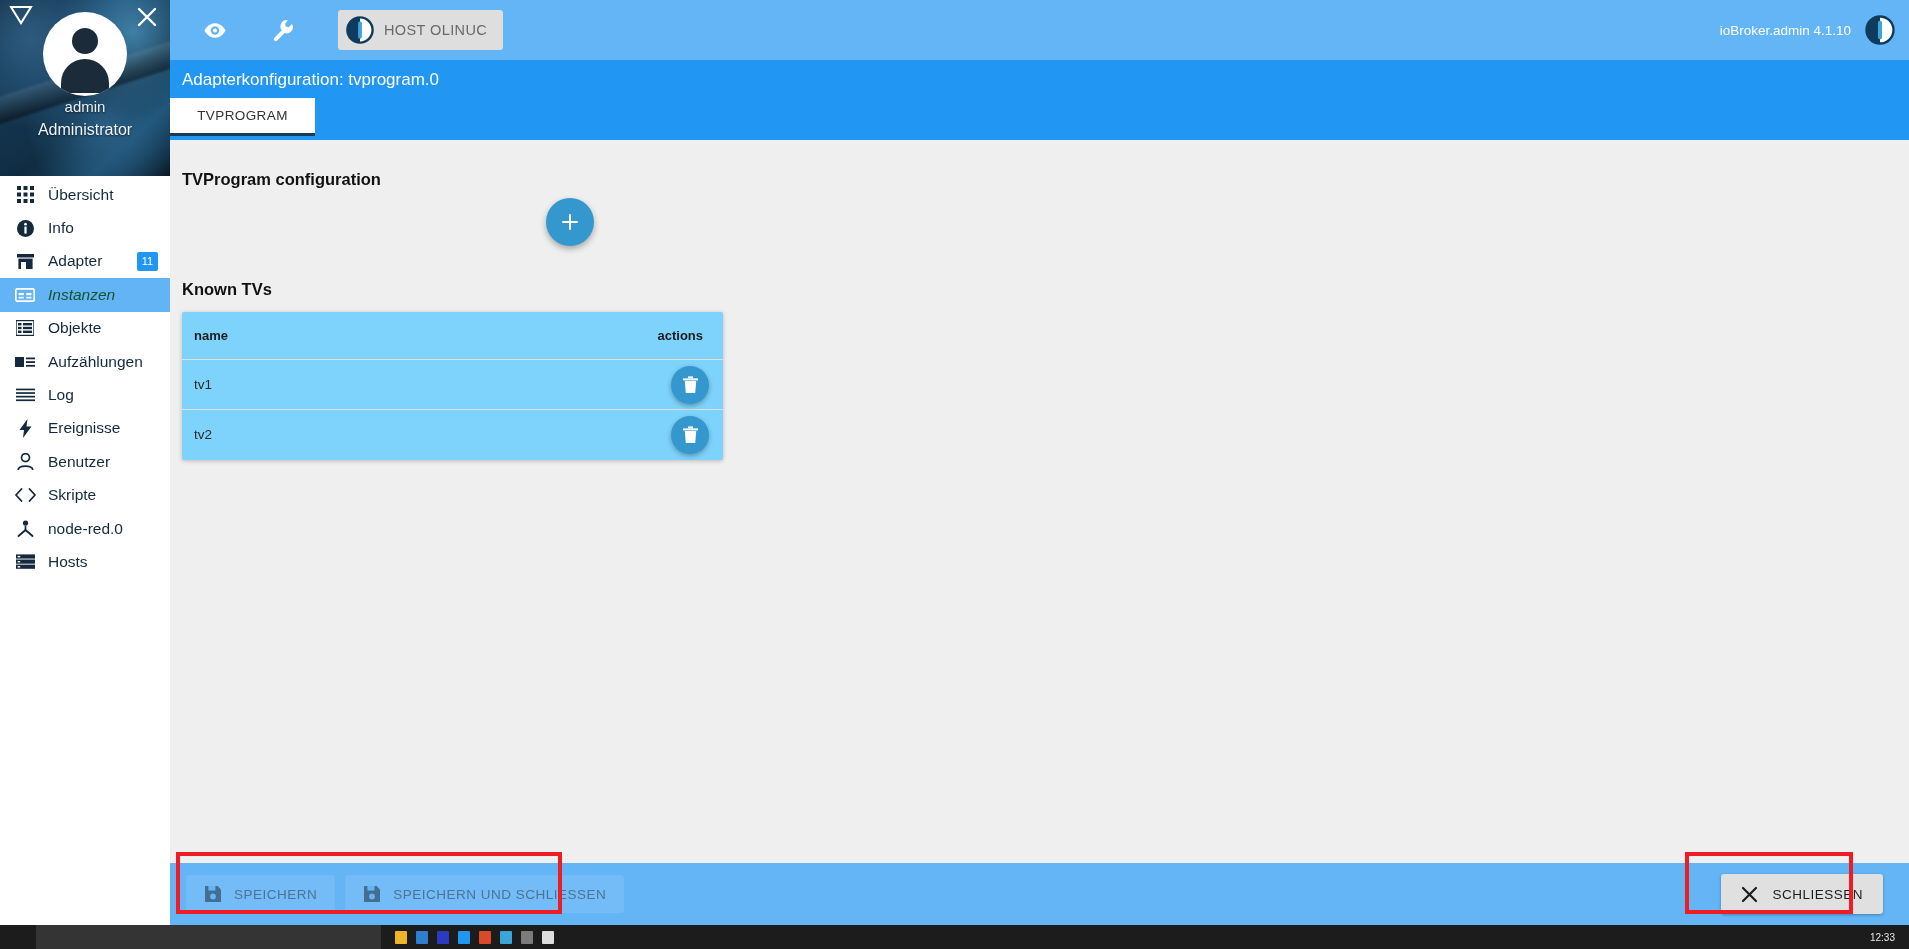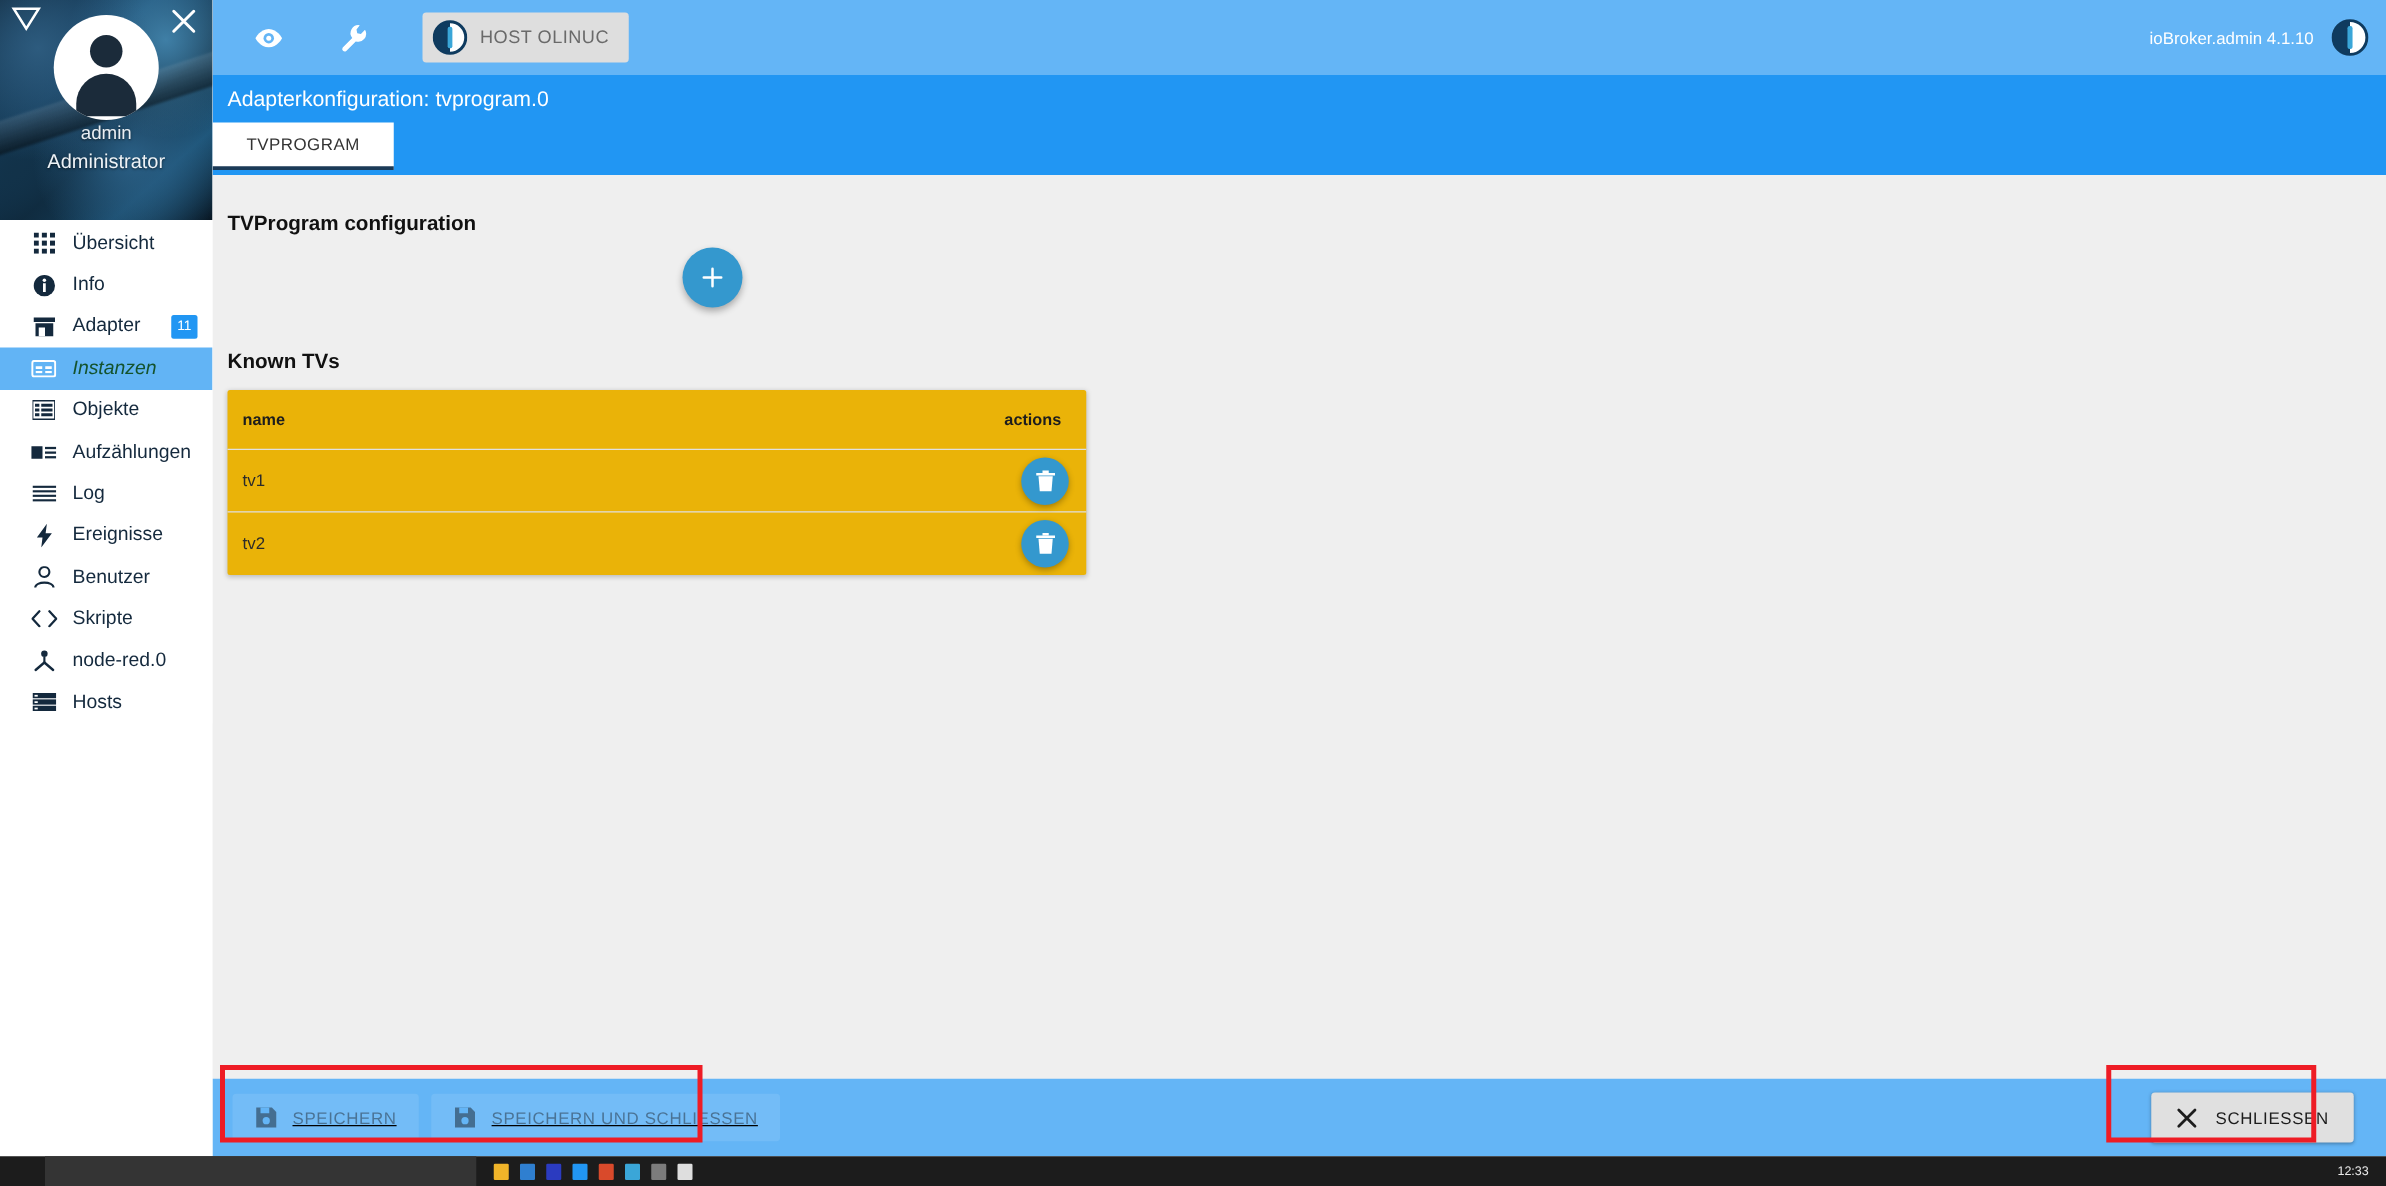--- a/index.html
+++ b/index.html
@@ -62,21 +62,21 @@
   }
   #user-role {
     position: absolute; left: 0; right: 0; top: 121px;
     text-align: center; color: #eef3f7; font-size: 16px; z-index: 3;
     text-shadow: 0 1px 2px rgba(0,0,0,.6);
   }
   #nav-list { padding-top: 2px; background: #fff; }
   .nav-item {
     position: relative;
     display: flex; align-items: center;
-    height: 33.4px; padding-left: 22px;
+    height: 33.4px; padding-left: 12px;
     color: #14293d; font-size: 15.5px;
     cursor: pointer; white-space: nowrap;
   }
   .nav-item.selected { background: #62b4f5; color: #14532d; font-style: italic; }
   .nav-icon {
     width: 26px; min-width: 26px; height: 22px;
     display: flex; align-items: center; justify-content: center;
     margin-right: 10px; color: #14293d;
   }
   .nav-item.selected .nav-icon { color: #ffffff; }
@@ -156,21 +156,21 @@
     position: absolute; left: 364px; top: -6px;
     width: 48px; height: 48px; border-radius: 50%;
     background: #3498ce; color: #fff;
     display: flex; align-items: center; justify-content: center;
     font-size: 26px; line-height: 1; cursor: pointer;
     box-shadow: 0 3px 6px rgba(0,0,0,.3);
   }
 
   #table-title { margin-top: 20px; font-size: 16.5px; font-weight: bold; color: #111; }
   #tv-table-wrap {
-    margin-top: 13px; width: 687px; background: #eab308;
+    margin-top: 13px; width: 541px; background: #7dd3fc;
     box-shadow: 0 1px 4px rgba(0,0,0,.22); border-radius: 2px;
   }
   table { width: 100%; border-collapse: collapse; }
   th {
     text-align: left; font-size: 13px; font-weight: bold; color: #1d1d1d;
     padding: 16px 12px; border-bottom: 1px solid #e0e0e0;
   }
   th.actions-col { text-align: right; padding-right: 20px; }
   td {
     font-size: 13.5px; color: #2b2b2b;
@@ -182,21 +182,21 @@
     display: inline-flex; align-items: center; justify-content: center;
     width: 38px; height: 38px; border-radius: 50%;
     background: #3498ce; color: #fff; cursor: pointer;
     box-shadow: 0 2px 5px rgba(0,0,0,.3);
   }
 
   
   #config-footer {
     position: absolute; left: 0; right: 0; bottom: 0;
     height: 62px; background: #64b5f6;
-    display: flex; align-items: center; text-decoration: underline;
+    display: flex; align-items: center;
   }
   #footer-left { display: flex; align-items: center; gap: 10px; margin-left: 16px; }
   .flat-btn {
     height: 38px; padding: 0 18px; border: none; border-radius: 3px;
     background: rgba(255,255,255,0.10);
     color: rgba(40,55,70,.55);
     font-family: "Liberation Sans", sans-serif;
     font-size: 13.5px; letter-spacing: .5px;
     display: inline-flex; align-items: center; gap: 12px;
     cursor: default;

